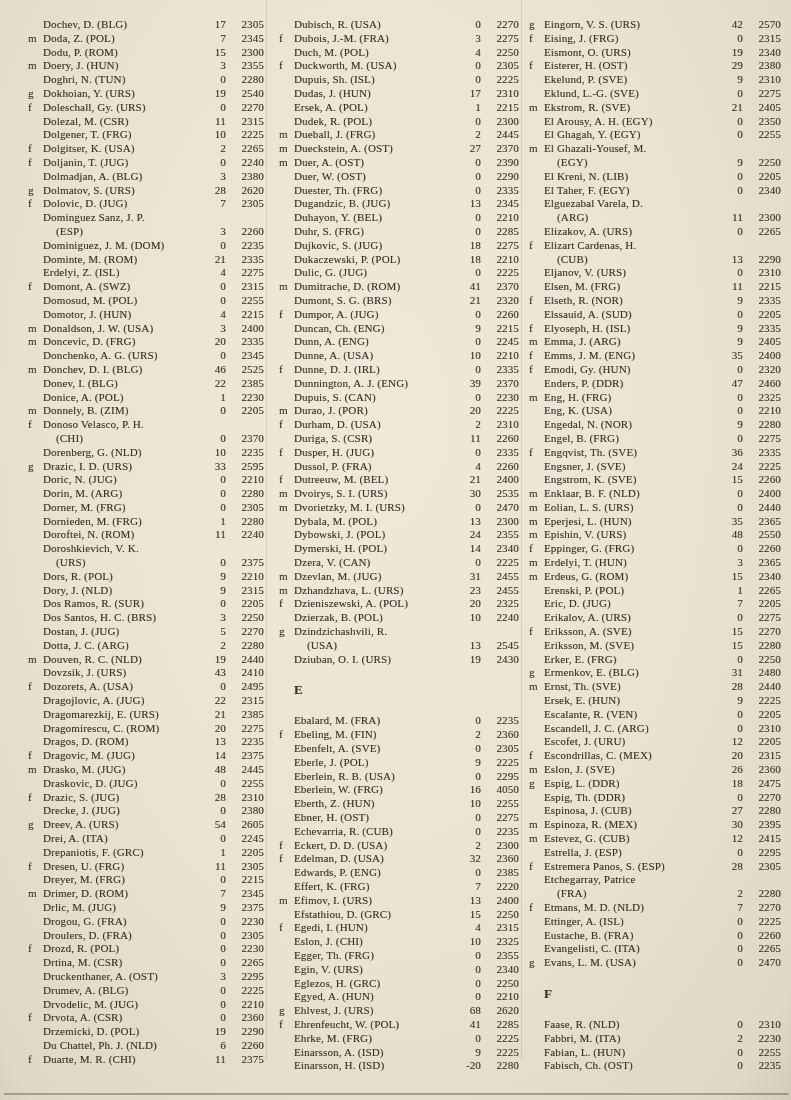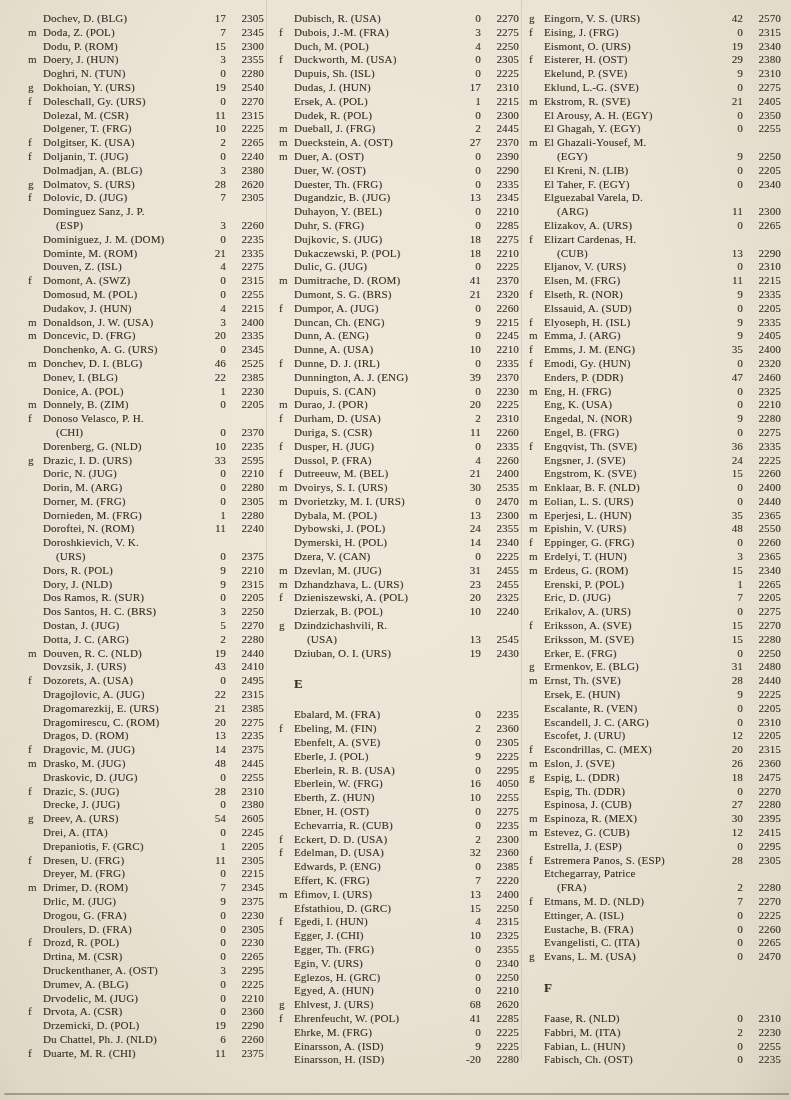--- a/index.html
+++ b/index.html
@@ -7,21 +7,21 @@
     position:relative; width:791px; height:1100px; overflow:hidden;
     background: radial-gradient(ellipse at 48% 38%, #eee9d9 0%, #e8e3d2 55%, #ded9c6 92%, #d2cdb9 100%);
     font-family:"Liberation Serif","DejaVu Serif",serif;
     color:#38332a;
     letter-spacing:0.15px;
   }
   .page::after { 
     content:""; position:absolute; left:4px; right:2px; bottom:5px; height:2px;
     background:rgba(92,86,70,0.45); border-radius:2px;
   }
-  .col { position:absolute; top:12px; }
+  .col { position:absolute; top:18px; }
   .col-1 { left:28px;  width:236px; }
   .col-2 { left:279px; width:240px; }
   .col-3 { left:529px; width:252px; }
   .vrule { position:absolute; top:0; bottom:40px; width:1px; background:rgba(110,102,82,0.18); }
   .vrule-1 { left:266px; } .vrule-2 { left:521px; }
   .row { display:flex; height:13.8px; line-height:13.8px; font-size:11px; white-space:nowrap; }
   .row .t { flex:none; width:15px; }
   .row .n { flex:1 1 auto; overflow:hidden; }
   .row .n2 { flex:1 1 auto; padding-left:13px; overflow:hidden; }
   .row .g { flex:none; width:26px; text-align:right; }
@@ -139,39 +139,39 @@
         <span class="r">2235</span>
       </div>
       <div class="row">
         <span class="t"></span>
         <span class="n">Dominte, M. (ROM)</span>
         <span class="g">21</span>
         <span class="r">2335</span>
       </div>
       <div class="row">
         <span class="t"></span>
-        <span class="n">Douven, Z. (ISL)</span>
+        <span class="n">Erdelyi, Z. (ISL)</span>
         <span class="g">4</span>
         <span class="r">2275</span>
       </div>
       <div class="row">
         <span class="t">f</span>
         <span class="n">Domont, A. (SWZ)</span>
         <span class="g">0</span>
         <span class="r">2315</span>
       </div>
       <div class="row">
         <span class="t"></span>
         <span class="n">Domosud, M. (POL)</span>
         <span class="g">0</span>
         <span class="r">2255</span>
       </div>
       <div class="row">
         <span class="t"></span>
-        <span class="n">Dudakov, J. (HUN)</span>
+        <span class="n">Domotor, J. (HUN)</span>
         <span class="g">4</span>
         <span class="r">2215</span>
       </div>
       <div class="row">
         <span class="t">m</span>
         <span class="n">Donaldson, J. W. (USA)</span>
         <span class="g">3</span>
         <span class="r">2400</span>
       </div>
       <div class="row">
@@ -864,21 +864,21 @@
         <span class="r">2250</span>
       </div>
       <div class="row">
         <span class="t">f</span>
         <span class="n">Egedi, I. (HUN)</span>
         <span class="g">4</span>
         <span class="r">2315</span>
       </div>
       <div class="row">
         <span class="t"></span>
-        <span class="n">Egger, J. (CHI)</span>
+        <span class="n">Eslon, J. (CHI)</span>
         <span class="g">10</span>
         <span class="r">2325</span>
       </div>
       <div class="row">
         <span class="t"></span>
         <span class="n">Egger, Th. (FRG)</span>
         <span class="g">0</span>
         <span class="r">2355</span>
       </div>
       <div class="row">

